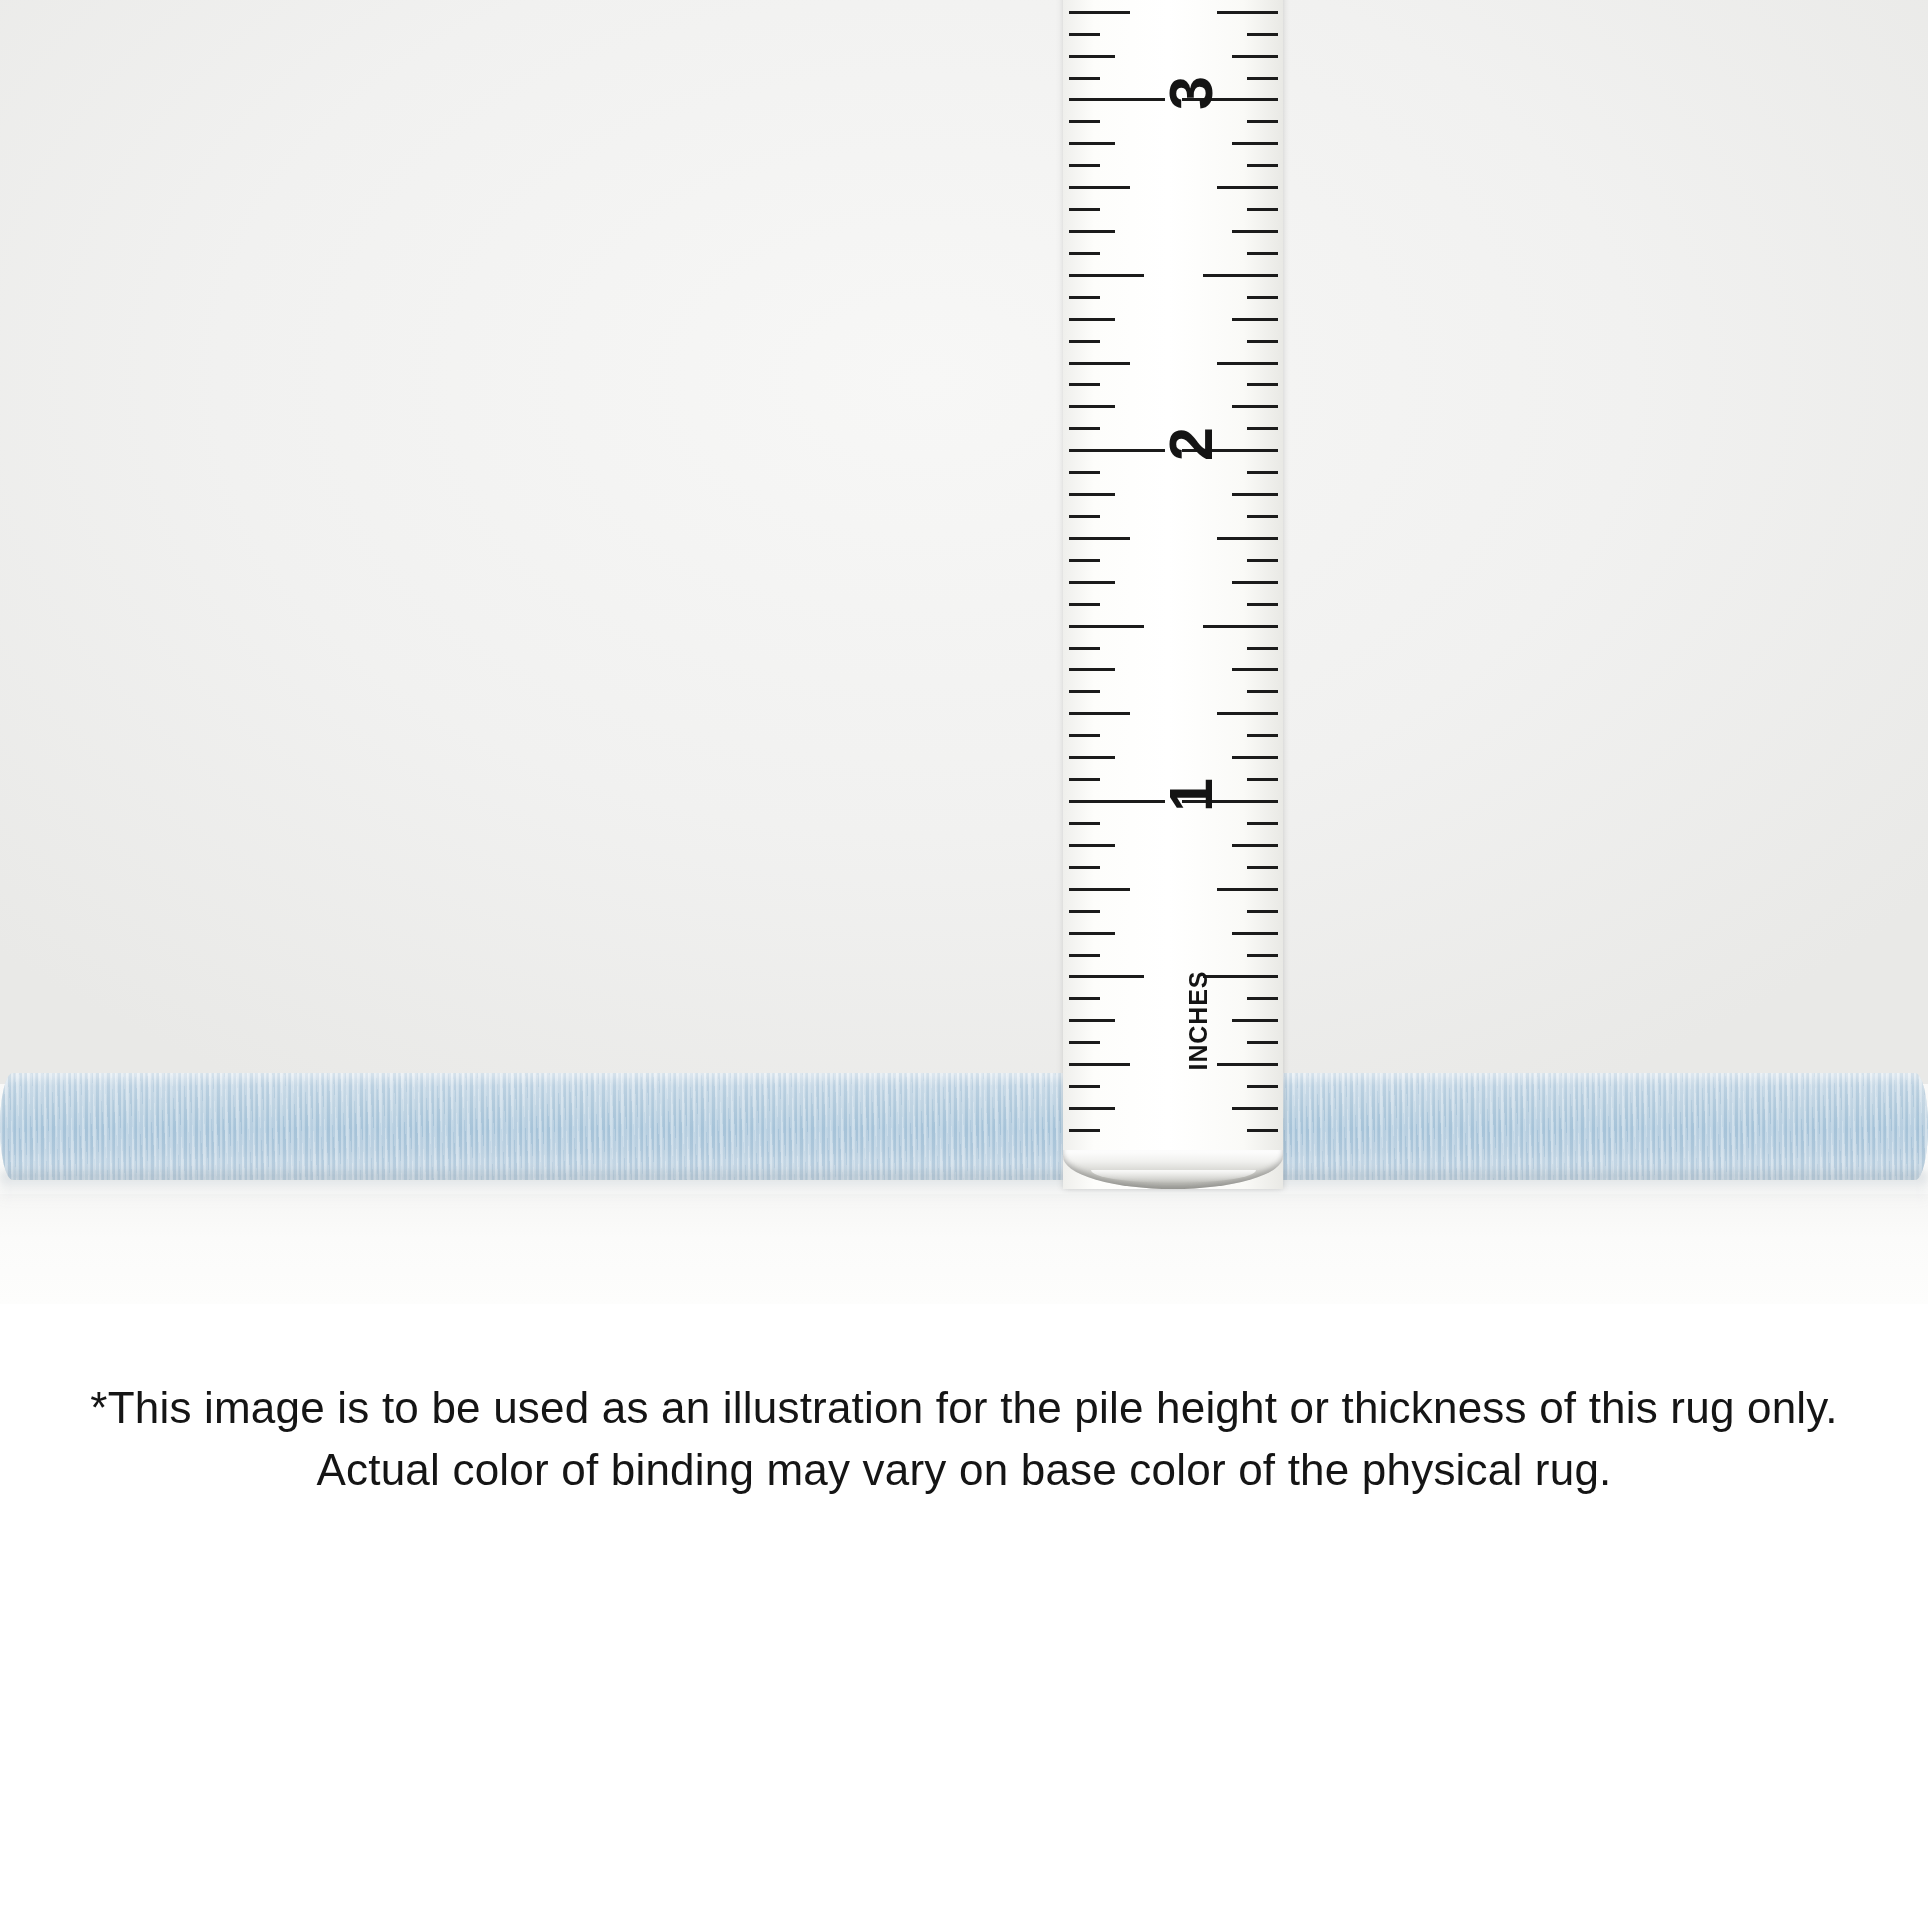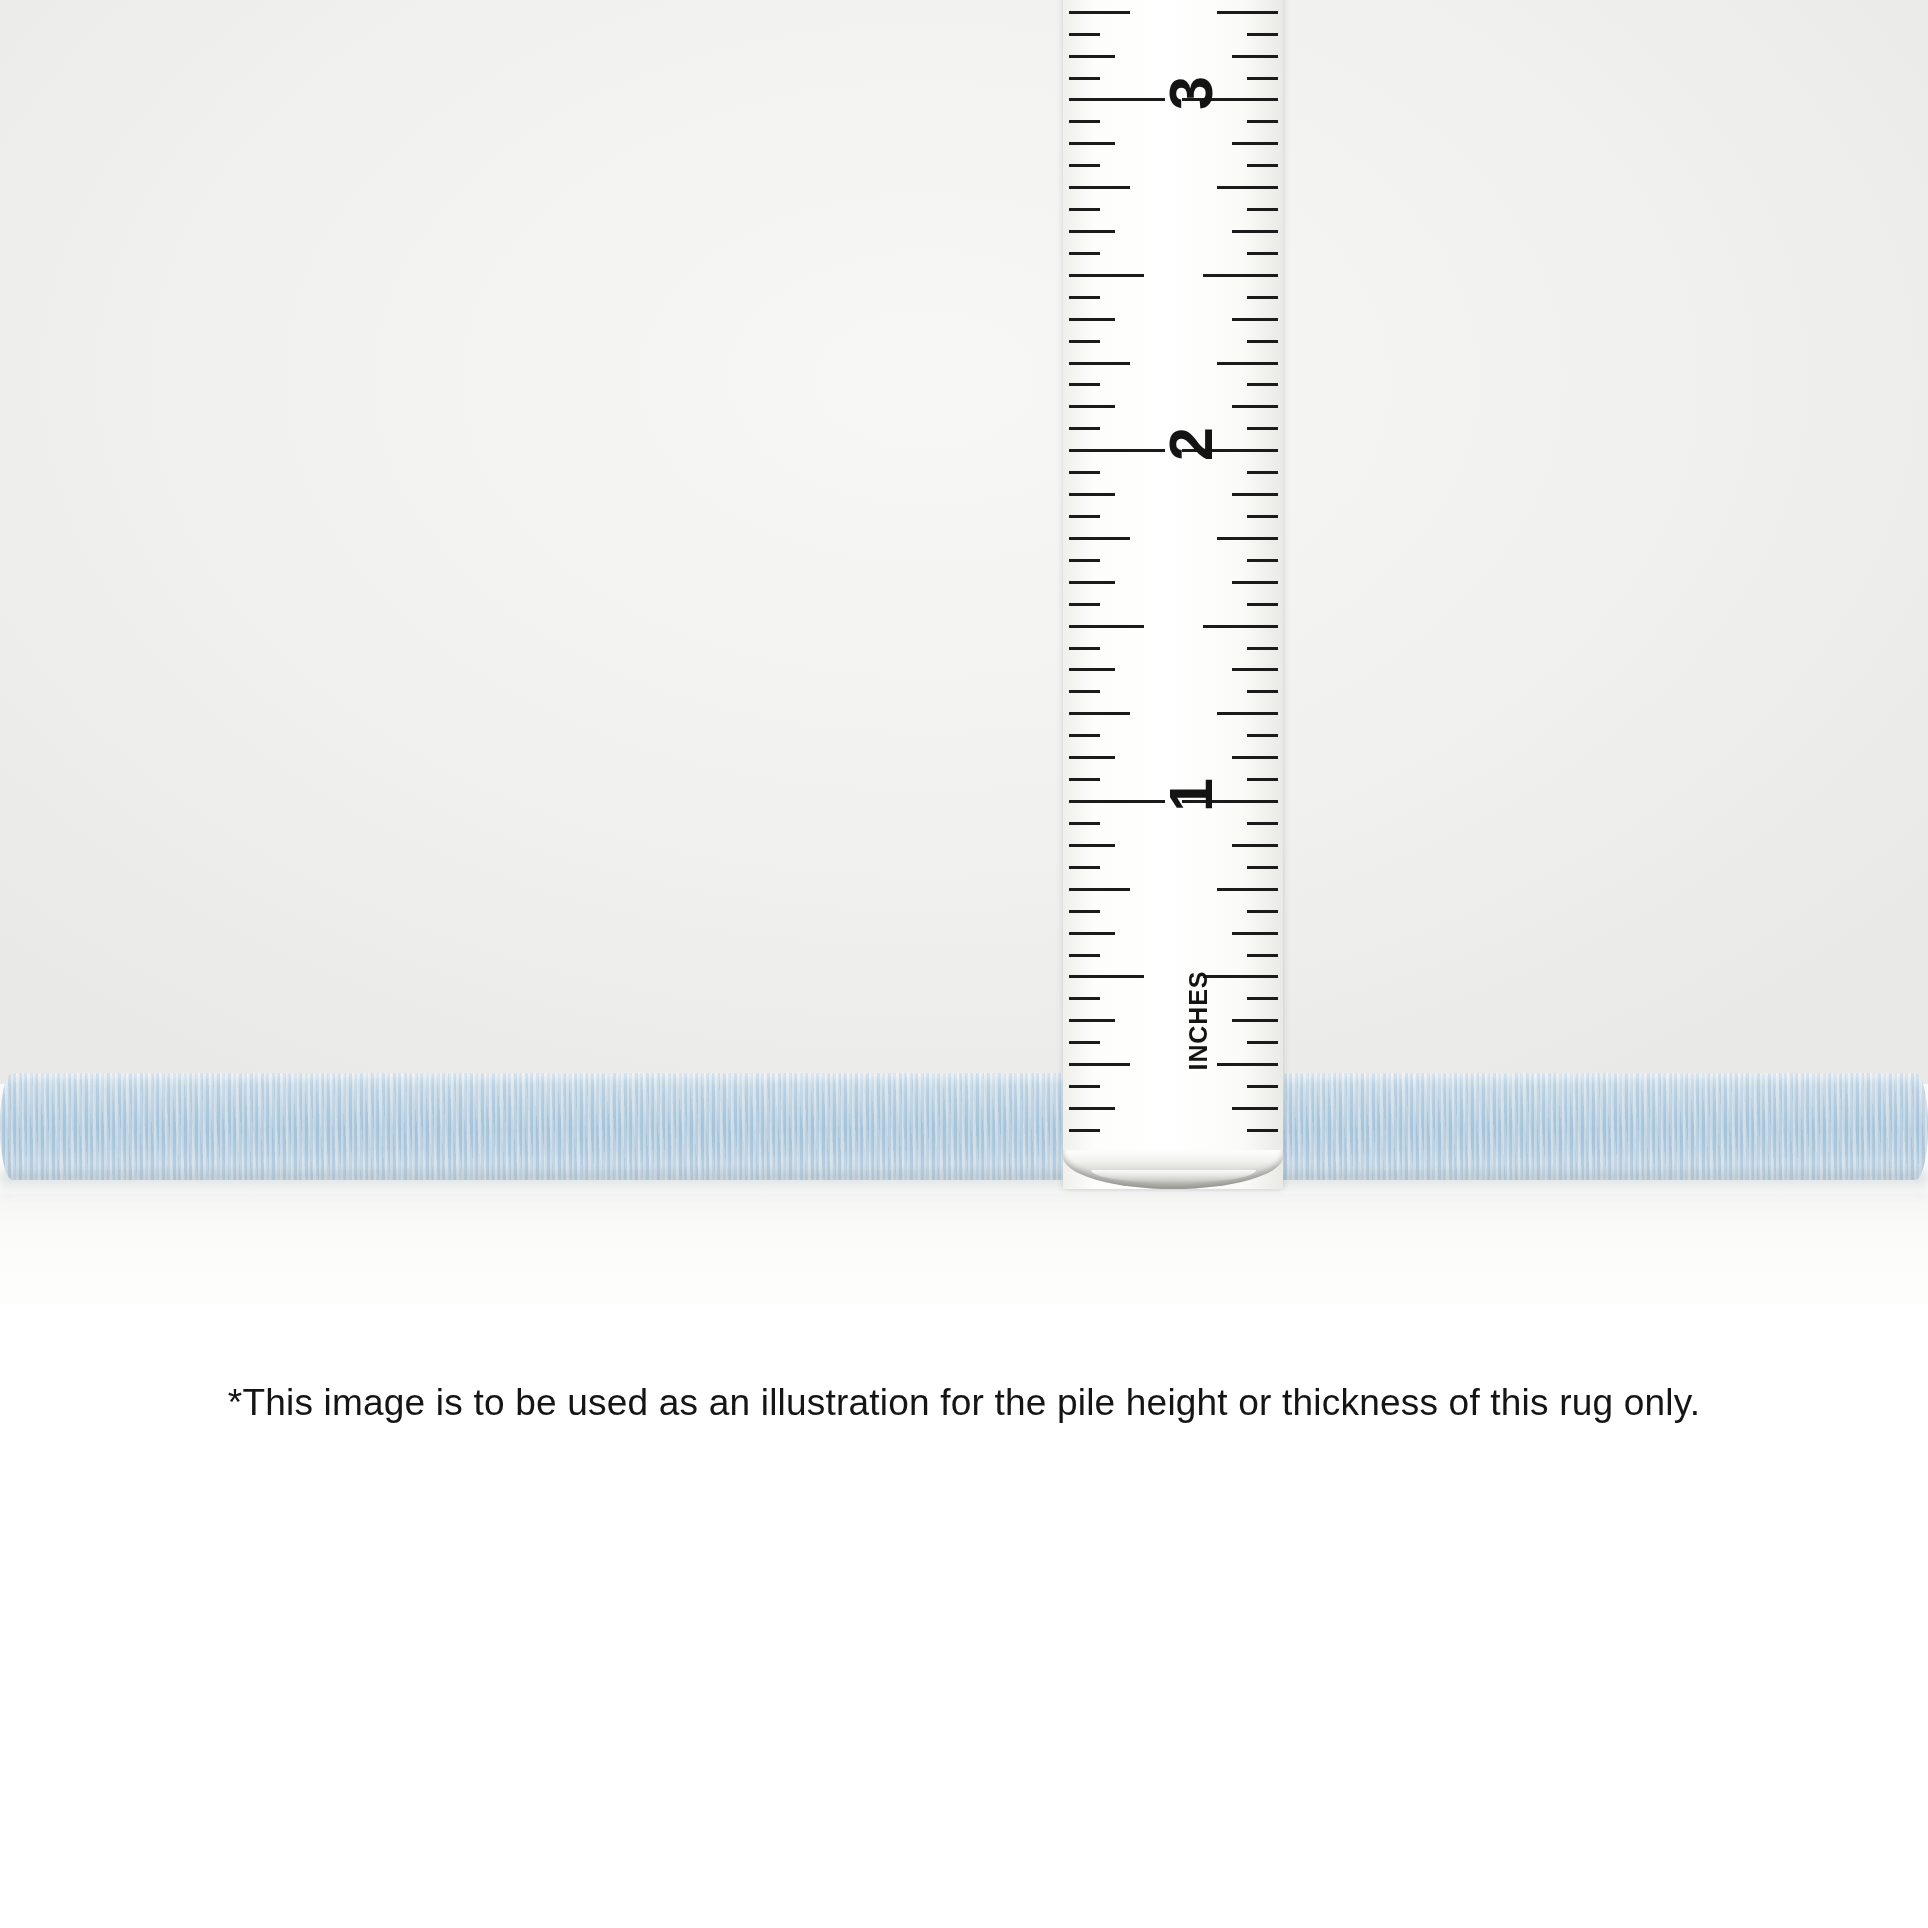--- a/index.html
+++ b/index.html
@@ -186,21 +186,21 @@
 
   
   .caption {
     position: absolute;
     left: 0;
     top: 1377px;
     width: 1928px;
     text-align: center;
     color: #151515;
     font-family: "Liberation Sans", sans-serif;
-    font-size: 37px;
+    font-size: 44px;
     line-height: 1.42;
     letter-spacing: 0.2px;
   }
   .caption .line { display: block; }
 </style>
 </head>
 <body>
 
 <div class="photo">
   <div class="backdrop-light"></div>
@@ -331,14 +331,15 @@
       </div>
     <div class="inches-label" style="top: 1015px;">INCHES</div>
     <div class="tip">
       <div class="tip-shine"></div>
     </div>
   </div>
 </div>
 
 <div class="caption">
   <span class="line">*This image is to be used as an illustration for the pile height or thickness of this rug only.</span>
+  <span class="line">Actual color of binding may vary on base color of the physical rug.</span>
 </div>
 
 
 </body></html>

